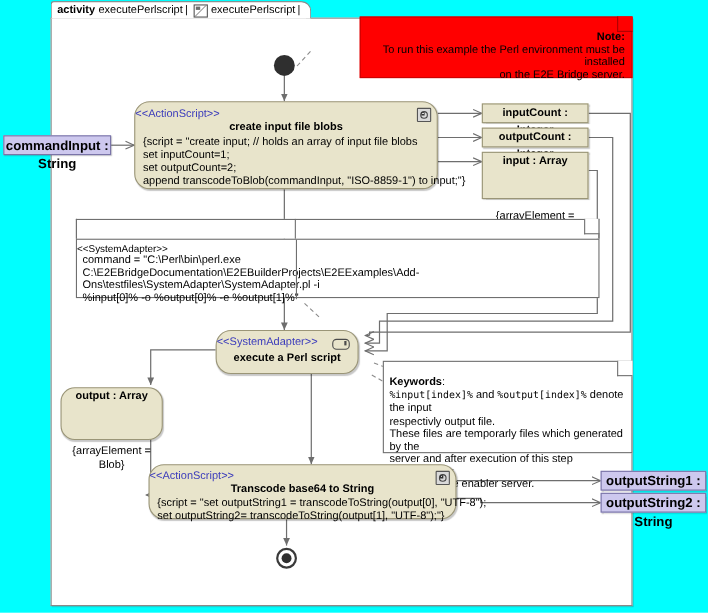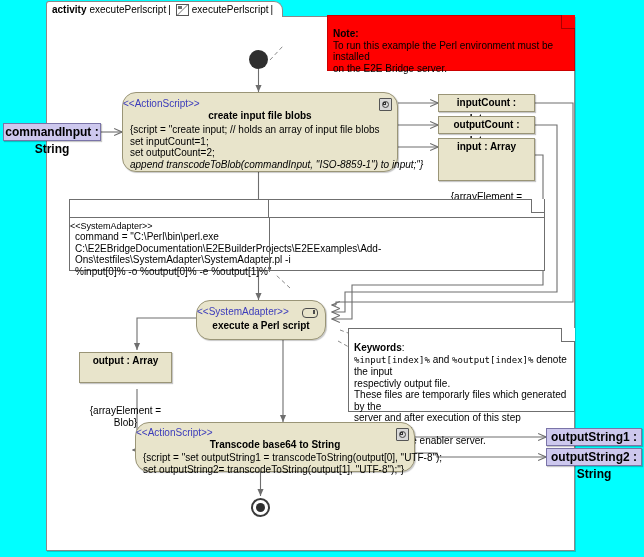--- a/index.html
+++ b/index.html
@@ -275,35 +275,35 @@
     <g stroke="#8a8a8a" stroke-width="1" fill="none" stroke-dasharray="4,3">
       <path d="M 270 60 L 283 46"></path>
       <path d="M 290 288 L 276 275"></path>
       <path d="M 338 341 L 358 352"></path>
       <path d="M 340 330 L 378 344"></path>
     </g>
   </svg>
 
   <div class="abs note note-red" style="left:327px; top:15px; width:248px; height:56px;">
     <div class="note-fold"></div>
-    <div style="padding:12px 6px 0 5px;">
+    <div style="padding:12px 6px 0 5px;text-align:right;">
       <div style="font-weight:bold;">Note:</div>
       <div>To run this example the Perl environment must be installed</div>
       <div>on the E2E Bridge server.</div>
     </div>
   </div>
 
   <div class="abs action-node" style="left:122px; top:92px; width:276px; height:80px;">
     <div class="corner-icon"></div>
     <div class="stereo" style="margin-top:5px;">&lt;&lt;ActionScript&gt;&gt;</div>
     <div class="node-title">create input file blobs</div>
     <div class="body-text">{script = "create input; // holds an array of input file blobs</div>
     <div class="body-text" style="padding-top:0;">set inputCount=1;</div>
     <div class="body-text" style="padding-top:0;">set outputCount=2;</div>
-    <div class="body-text" style="padding-top:0;font-style:italic;">append transcodeToBlob(commandInput, "ISO-8859-1") to input;"}</div>
+    <div class="body-text" style="padding-top:0;">append transcodeToBlob(commandInput, "ISO-8859-1") to input;"}</div>
   </div>
 
   <div class="abs pin-violet" style="left:3px; top:123px; width:98px; height:18px; line-height:17px;">
     <span>commandInput : String</span>
   </div>
 
   <div class="abs pin" style="left:438px; top:94px; width:97px; height:18px; line-height:17px;">
     <div class="pn" style="line-height:16px;">inputCount : Integer</div>
   </div>
 
@@ -347,21 +347,21 @@
       <div>
         <span class="mono">%input[index]%</span><span> and </span><span class="mono">%output[index]%</span><span> denote the input</span>
       </div>
       <div>respectivly output file.</div>
       <div>These files are temporarly files which generated by the</div>
       <div>server and after execution of this step automatically</div>
       <div>deleted by the enabler server.</div>
     </div>
   </div>
 
-  <div class="abs pin" style="left:79px; top:352px; width:93px; height:31px; padding-top:2px;">
+  <div class="abs pin" style="left:55px; top:352px; width:93px; height:48px; padding-top:2px;border-radius:13px;">
     <div class="pn">output : Array</div>
     <div class="pv">{arrayElement = Blob}</div>
   </div>
 
   <div class="abs action-node" style="left:135px; top:422px; width:280px; height:50px;">
     <div class="corner-icon"></div>
     <div class="stereo" style="margin-top:4px;">&lt;&lt;ActionScript&gt;&gt;</div>
     <div class="node-title">Transcode base64 to String</div>
     <div class="body-text" style="padding-top:1px;">{script = "set outputString1 = transcodeToString(output[0], "UTF-8");</div>
     <div class="body-text" style="padding-top:0;">set outputString2= transcodeToString(output[1], "UTF-8");"}</div>

